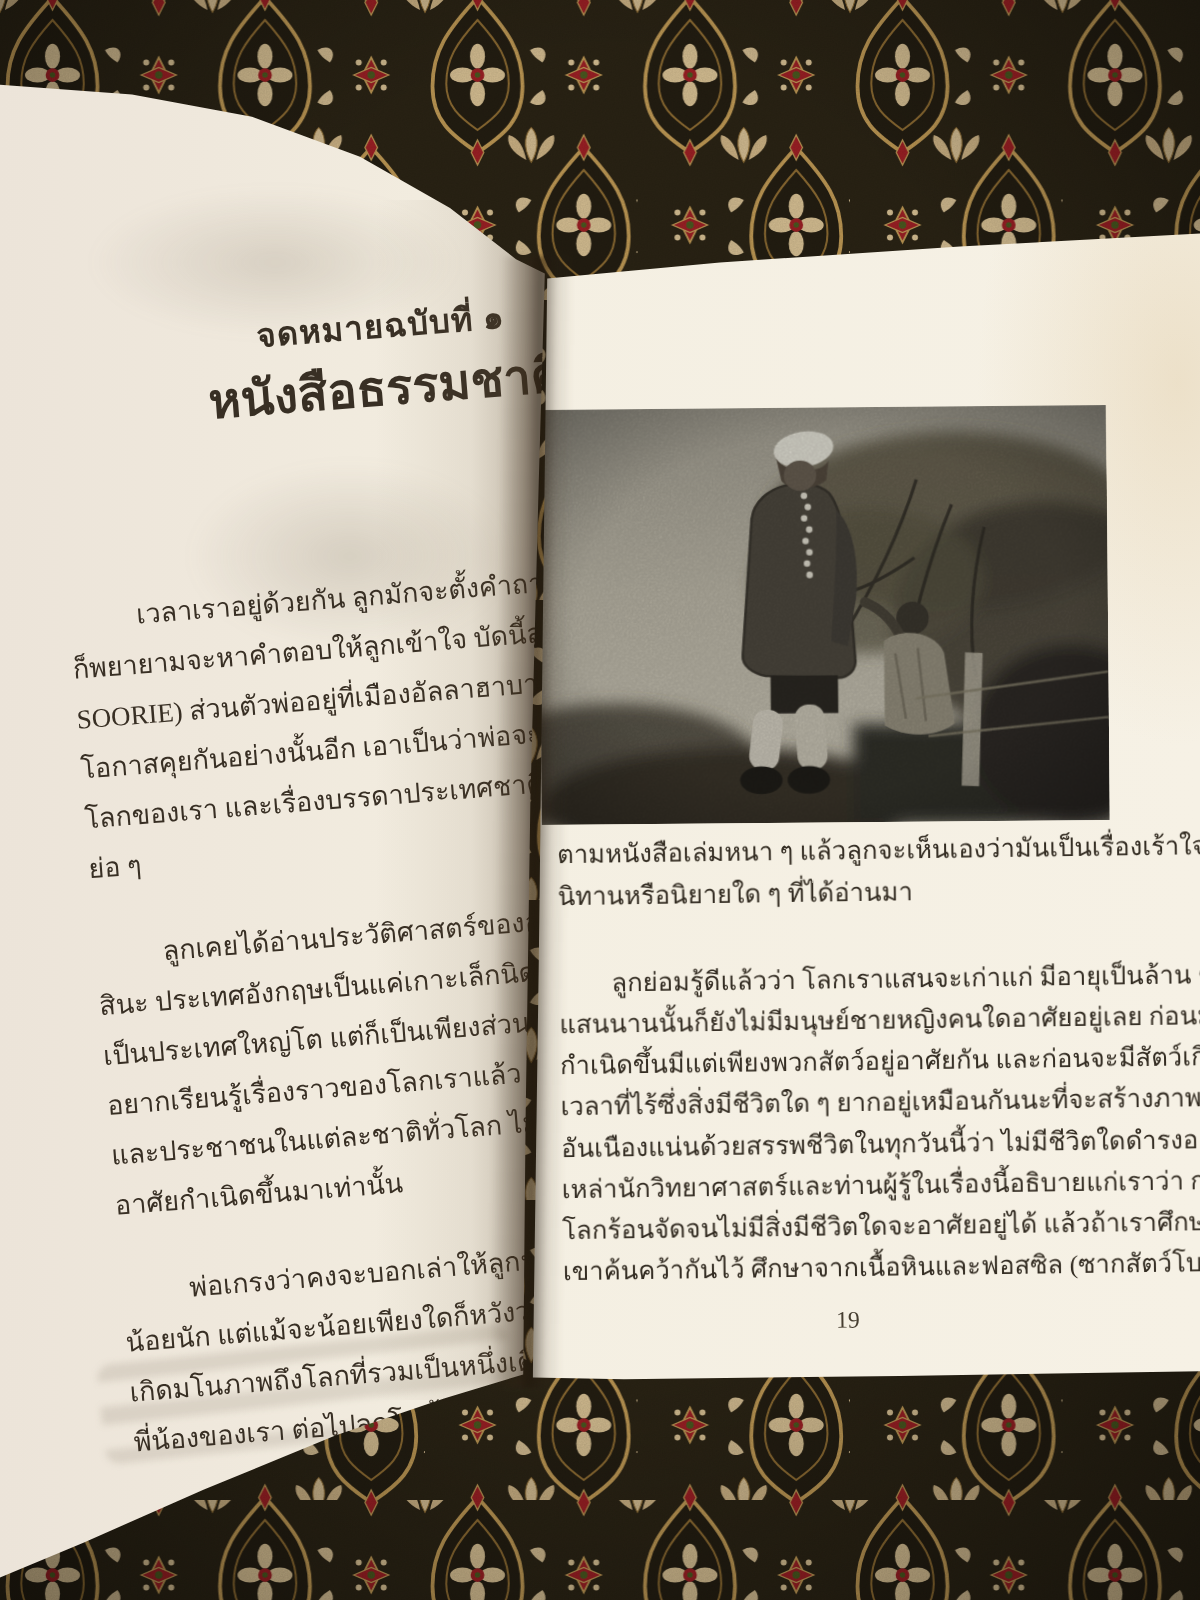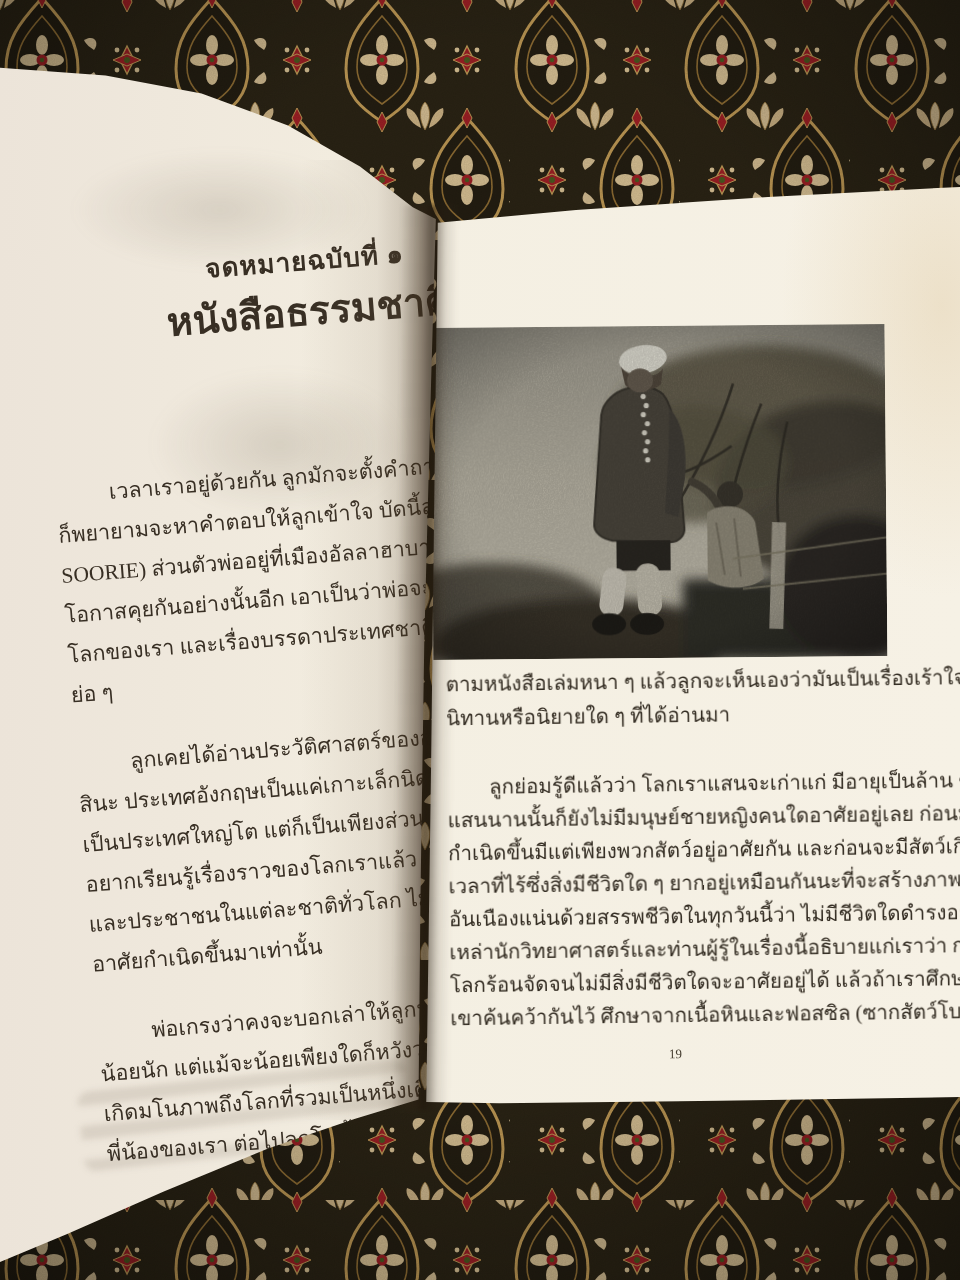--- a/index.html
+++ b/index.html
@@ -61,21 +61,21 @@
     background:linear-gradient(to right,rgba(105,86,60,0) 0%,rgba(105,86,60,.10) 55%,rgba(85,66,42,.30) 85%,rgba(60,44,26,.45) 100%);}
 
   
   #photo-wrap{position:absolute;left:432px;top:326px;width:454px;height:332px;transform:rotate(-.5deg);}
   #photo-wrap svg{display:block;width:100%;height:100%;}
 
   #rp-text{position:absolute;left:448px;top:664px;width:478px;transform:rotate(-.8deg);color:#332c22;}
   #rp-text .ln{height:34px;line-height:34px;font-size:20.5px;}
   #rp-text .para-main .ln{height:33px;line-height:33px;}
   #rp-text .para-main{margin-top:36px;}
-  #rp-pagenum{position:absolute;left:218px;top:382px;font-size:13px;color:#463e31;}
+  #rp-pagenum{position:absolute;left:218px;top:382px;font-size:19px;color:#463e31;}
   .rp-ind{text-indent:42px;}
 
   
   #gutter{position:absolute;left:396px;top:205px;width:58px;height:905px;z-index:2;
     transform:rotate(.6deg);
     background:linear-gradient(to right,rgba(55,40,24,0) 0%,rgba(48,34,19,.38) 40%,rgba(32,21,10,.55) 55%,rgba(55,40,24,.12) 78%,rgba(55,40,24,0) 100%);
     filter:blur(2px);pointer-events:none;}
 </style>
 </head>
 <body>

